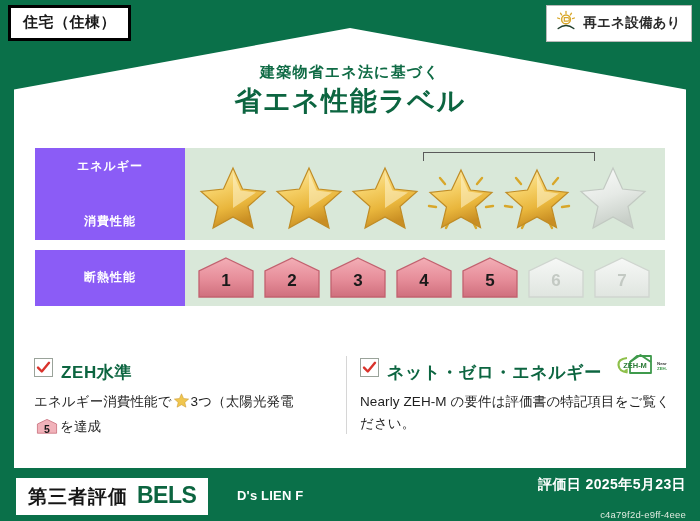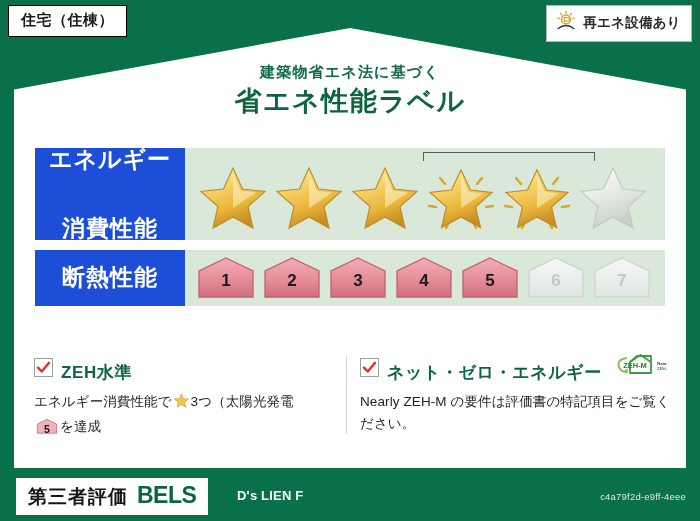--- a/index.html
+++ b/index.html
@@ -25,21 +25,21 @@
     width: 672px; height: 440px;
     background: #ffffff;
     clip-path: polygon(0% 100%, 0% 14%, 50% 0%, 100% 14%, 100% 100%);
   }
 
   
   .chip-house-type {
     position: absolute;
     left: 8px; top: 5px;
     background: #ffffff;
-    border: 1px solid #000000;
+    border: 3px solid #000000;
     padding: 5px 12px 6px 12px;
     font-size: 15px;
     font-weight: bold;
     color: #1a1a1a;
     letter-spacing: 0.5px;
     z-index: 6;
   }
 
   .chip-renewable {
     position: absolute;
@@ -95,27 +95,27 @@
     align-items: stretch;
     background: #d9e8d9;
     margin-bottom: 10px;
     position: relative;
   }
   .perf-row.energy { height: 92px; }
   .perf-row.insul  { height: 56px; }
 
   .row-label {
     flex: 0 0 150px;
-    background: #1d4ed8;
+    background: #8b5cf6;
     color: #ffffff;
     display: flex;
     flex-direction: column;
     align-items: center;
     justify-content: center;
-    font-size: 23px;
+    font-size: 12px;
     font-weight: bold;
     letter-spacing: 1px;
     line-height: 1.28;
     text-align: center;
     gap: 40px;
   }
   .row-value {
     flex: 1 1 auto;
     position: relative;
     display: flex;
@@ -509,17 +509,20 @@
 
   </div>
 
   <div class="footer">
     <div class="bels-box">
       <span class="bels-jp">第三者評価</span>
       <span class="bels-en">BELS</span>
     </div>
     <div class="bels-project">D's LIEN F</div>
     <div class="footer-right">
+      <div class="eval-date"><span>評価日</span>
+        <span>2025年5月23日</span>
+      </div>
       <div class="eval-id">c4a79f2d-e9ff-4eee</div>
     </div>
   </div>
 
 </div>
 
 </body></html>

